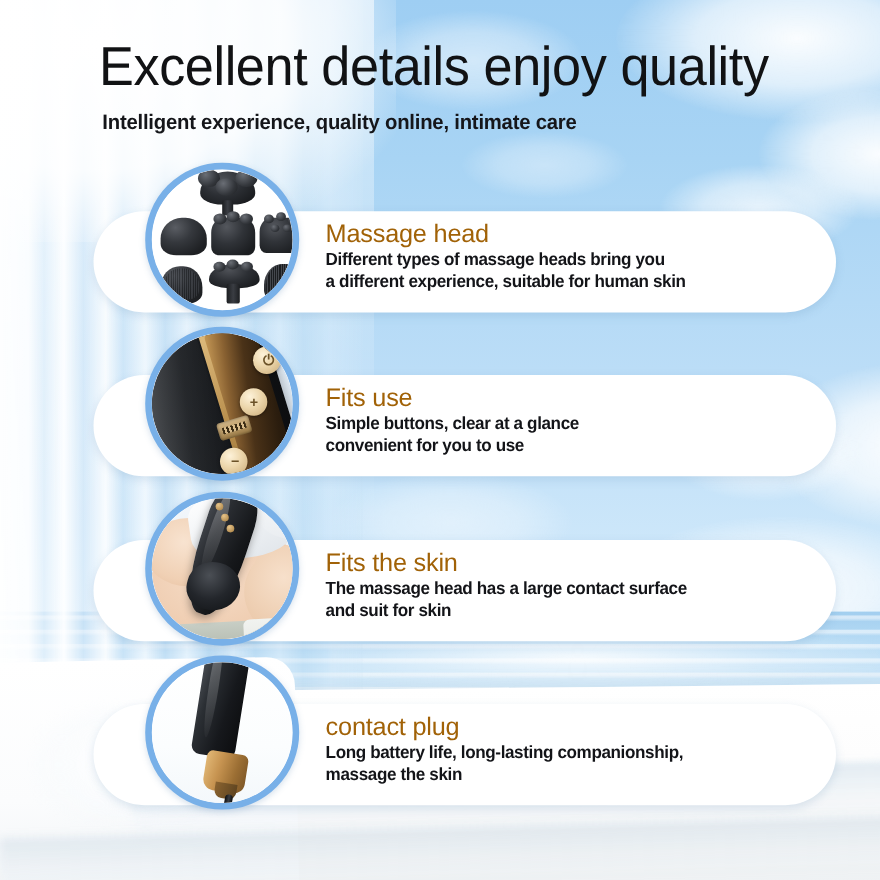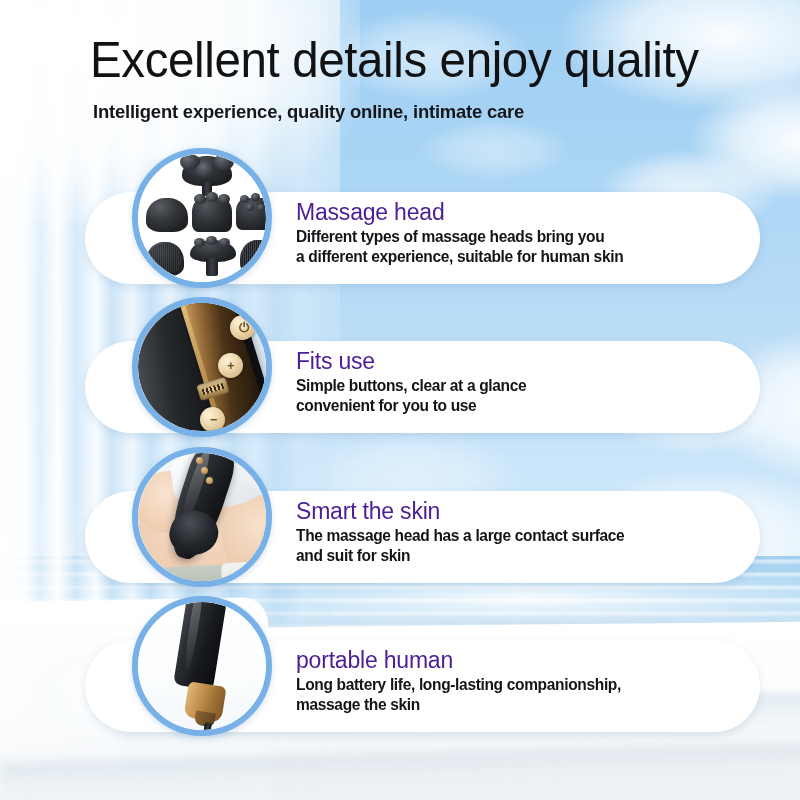--- a/index.html
+++ b/index.html
@@ -131,21 +131,21 @@
 
   .pill{
     position:absolute;left:85px;top:44px;width:675px;height:92px;
     background:#ffffff;border-radius:46px;
     box-shadow:0 3px 9px rgba(95,140,180,.20);
   }
   .pill-text{
     position:absolute;left:211px;top:5px;width:440px;
   }
   .f-title{
-    font-size:23px;line-height:30px;font-weight:400;color:#4c1d95;
+    font-size:23px;line-height:30px;font-weight:400;color:#a16207;
     letter-spacing:-.2px;white-space:nowrap;
   }
   .f-desc{
     font-size:16px;line-height:20px;font-weight:700;color:#131418;
     letter-spacing:-.35px;
     transform:scaleX(.97);transform-origin:left top;
   }
   .f-desc span{display:block;white-space:nowrap;}
 
   
@@ -421,21 +421,21 @@
           <div class="glyph" style="left:72px;top:110px;">−</div>
 
         </div>
       </div>
     </div>
   </div>
 
   <div class="feature f2">
     <div class="pill">
       <div class="pill-text">
-        <div class="f-title">Smart the skin</div>
+        <div class="f-title">Fits the skin</div>
         <div class="f-desc">
           <span>The massage head has a  large contact surface</span>
           <span>and suit for  skin</span>
         </div>
       </div>
     </div>
     <div class="circle">
       <div class="circle-inner">
         <div class="scene3">
           <div class="sk-back"></div>
@@ -453,21 +453,21 @@
           <div class="m-dot" style="left:68px;top:24px;"></div>
           <div class="m-head"></div>
         </div>
       </div>
     </div>
   </div>
 
   <div class="feature f3">
     <div class="pill">
       <div class="pill-text">
-        <div class="f-title">portable human</div>
+        <div class="f-title">contact plug</div>
         <div class="f-desc">
           <span>Long battery life, long-lasting companionship,</span>
           <span>massage the skin</span>
         </div>
       </div>
     </div>
     <div class="circle">
       <div class="circle-inner">
         <div class="scene4">
           <div class="handle">

